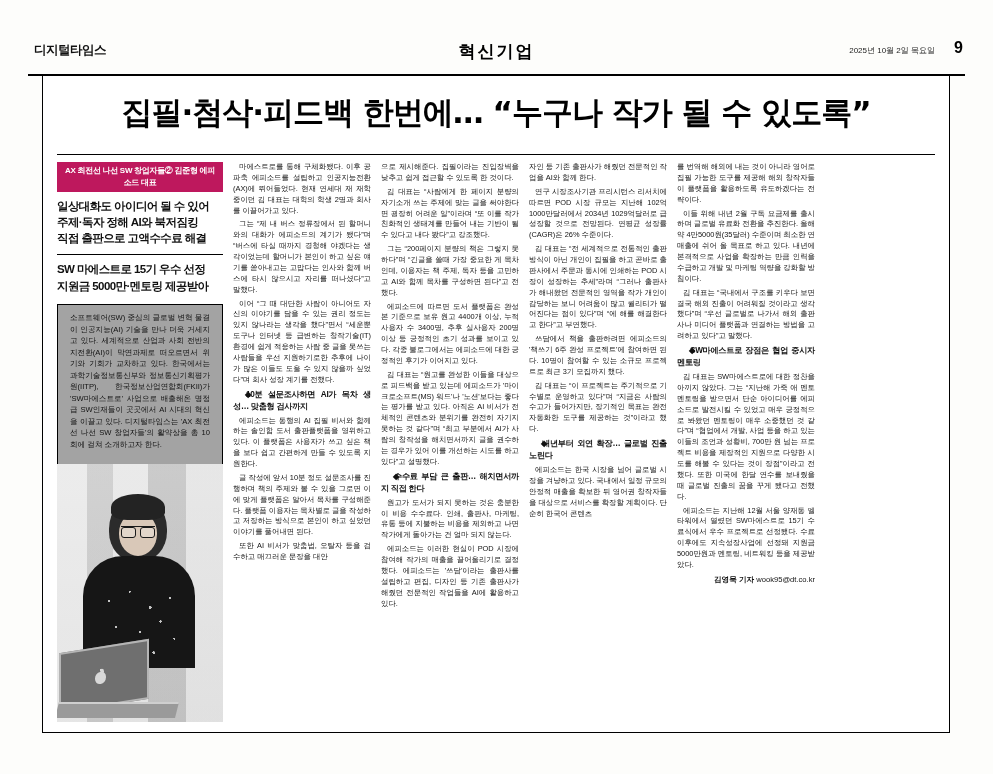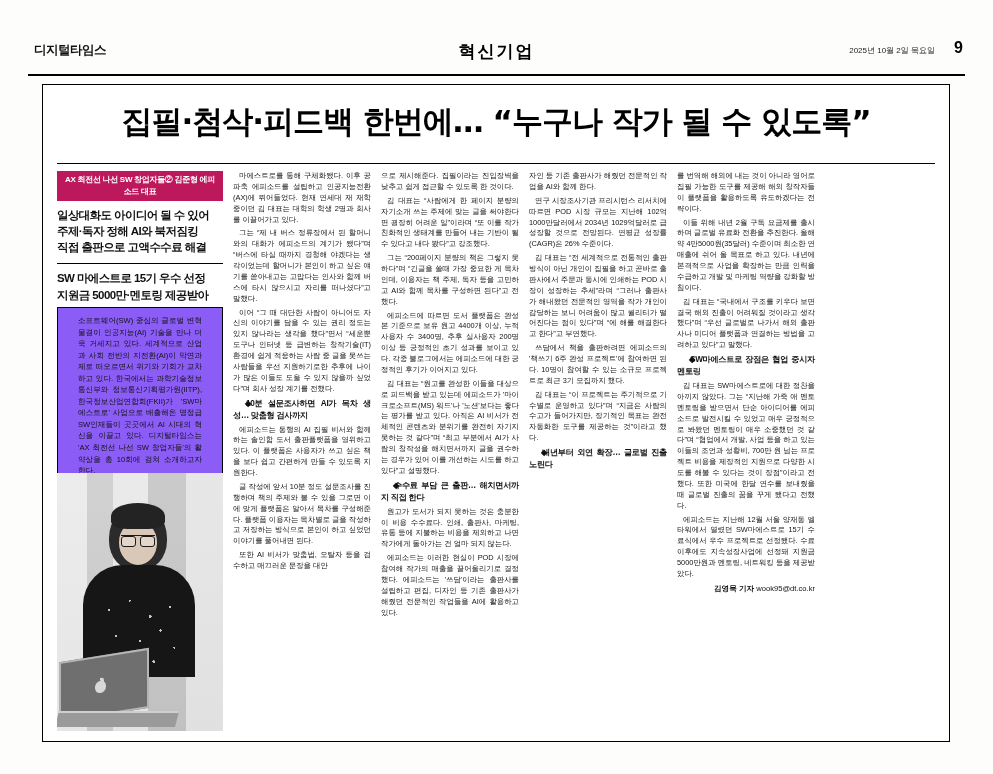--- a/index.html
+++ b/index.html
@@ -63,21 +63,21 @@
     right: 2px;
     top: 1px;
     font-size: 16px;
     font-weight: bold;
   }
 
   
   .frame {
     position: absolute;
     left: 42px;
-    top: 84px;
+    top: 75px;
     width: 908px;
     height: 658px;
     border: 1px solid #000;
     box-sizing: border-box;
     background: #fff;
   }
 
   .headline {
     position: absolute;
     left: 0;
@@ -157,24 +157,24 @@
     border-top: 1px solid #000;
     margin: 6px 0 6px 0;
   }
   .deck2 {
     font-size: 11.5px;
     font-weight: bold;
     line-height: 1.42;
     letter-spacing: -0.6px;
   }
   .sidebar-box {
-    margin-top: 4px;
+    margin-top: 10px;
     border: 1px solid #000;
-    background: #8b5cf6;
-    padding: 7px 20px;
+    background: #a3a3a3;
+    padding: 7px 12px;
     font-size: 7.6px;
     line-height: 1.52;
     text-align: justify;
     height: 168px;
     box-sizing: border-box;
     overflow: hidden;
   }
 
   
   .photo {
@@ -386,20 +386,21 @@
         <p>에피소드는 이러한 현실이 POD 시장에 참여해 작가의 매출을 끌어올리기로 결정했다. 에피소드는 '쓰담'이라는 출판사를 설립하고 편집, 디자인 등 기존 출판사가 해줬던 전문적인 작업들을 AI에 활용하고 있다.</p>
       </div>
 
       <div class="col col4">
         <p class="nofirst">자인 등 기존 출판사가 해줬던 전문적인 작업을 AI와 함께 한다.</p>
         <p>연구 시장조사기관 프리시턴스 리서치에 따르면 POD 시장 규모는 지난해 102억1000만달러에서 2034년 1029억달러로 급성장할 것으로 전망된다. 연평균 성장률(CAGR)은 26% 수준이다.</p>
         <p>김 대표는 “전 세계적으로 전통적인 출판 방식이 아닌 개인이 집필을 하고 곧바로 출판사에서 주문과 동시에 인쇄하는 POD 시장이 성장하는 추세”라며 “그러나 출판사가 해내왔던 전문적인 영역을 작가 개인이 감당하는 보니 어려움이 많고 퀄리티가 떨어진다는 점이 있다”며 “에 해를 해결한다고 한다”고 부연했다.</p>
         <p>쓰담에서 책을 출판하려면 에피소드의 '책쓰기 6주 완성 프로젝트'에 참여하면 된다. 10명이 참여할 수 있는 소규모 프로젝트로 최근 3기 모집까지 했다.</p>
         <p>김 대표는 “이 프로젝트는 주기적으로 기수별로 운영하고 있다”며 “지금은 사람의 수고가 들어가지만, 장기적인 목표는 완전 자동화한 도구를 제공하는 것”이라고 했다.</p>
         <p class="sub-head"><span class="bullet">◆</span><span>내년부터 외연 확장… 글로벌 진출 노린다</span></p>
+        <p>에피소드는 한국 시장을 넘어 글로벌 시장을 겨냥하고 있다. 국내에서 일정 규모의 안정적 매출을 확보한 뒤 영어권 창작자들을 대상으로 서비스를 확장할 계획이다. 단순히 한국어 콘텐츠</p>
       </div>
 
       <div class="col col5">
         <p class="nofirst">를 번역해 해외에 내는 것이 아니라 영어로 집필 가능한 도구를 제공해 해외 창작자들이 플랫폼을 활용하도록 유도하겠다는 전략이다.</p>
         <p>이들 위해 내년 2월 구독 요금제를 출시하며 글로벌 유료화 전환을 추진한다. 올해 약 4만5000원(35달러) 수준이며 최소한 연매출에 쉬어 올 목표로 하고 있다. 내년에 본격적으로 사업을 확장하는 만큼 인력을 수급하고 개발 및 마케팅 역량을 강화할 방침이다.</p>
         <p>김 대표는 “국내에서 구조를 키우다 보면 결국 해외 진출이 어려워질 것이라고 생각했다”며 “우선 글로벌로 나가서 해외 출판사나 미디어 플랫폼과 연결하는 방법을 고려하고 있다”고 말했다.</p>
         <p class="sub-head"><span class="bullet">◆</span><span>SW마에스트로 장점은 협업 중시자 멘토링</span></p>
         <p>김 대표는 SW마에스트로에 대한 정찬을 아끼지 않았다. 그는 “지난해 가죽 애 멘토 멘토링을 받으면서 단순 아이디어를 에피소드로 발전시킬 수 있었고 매우 긍정적으로 봐왔던 멘토링이 매우 소중했던 것 같다”며 “협업에서 개발, 사업 등을 하고 있는 이들의 조언과 성황비, 700만 원 넘는 프로젝트 비용을 제장적인 지원으로 다양한 시도를 해볼 수 있다는 것이 장점”이라고 전했다. 또한 미국에 한달 연수를 보내줬을 때 글로벌 진출의 꿈을 꾸게 됐다고 전했다.</p>
         <p>에피소드는 지난해 12월 서울 양재동 엘타워에서 열렸던 SW마에스트로 15기 수료식에서 우수 프로젝트로 선정됐다. 수료 이후에도 지속성장사업에 선정돼 지원금 5000만원과 멘토링, 네트워킹 등을 제공받았다.</p>
         <p class="byline"><span>김영묵 기자</span> <span class="mail">wook95@dt.co.kr</span></p>

